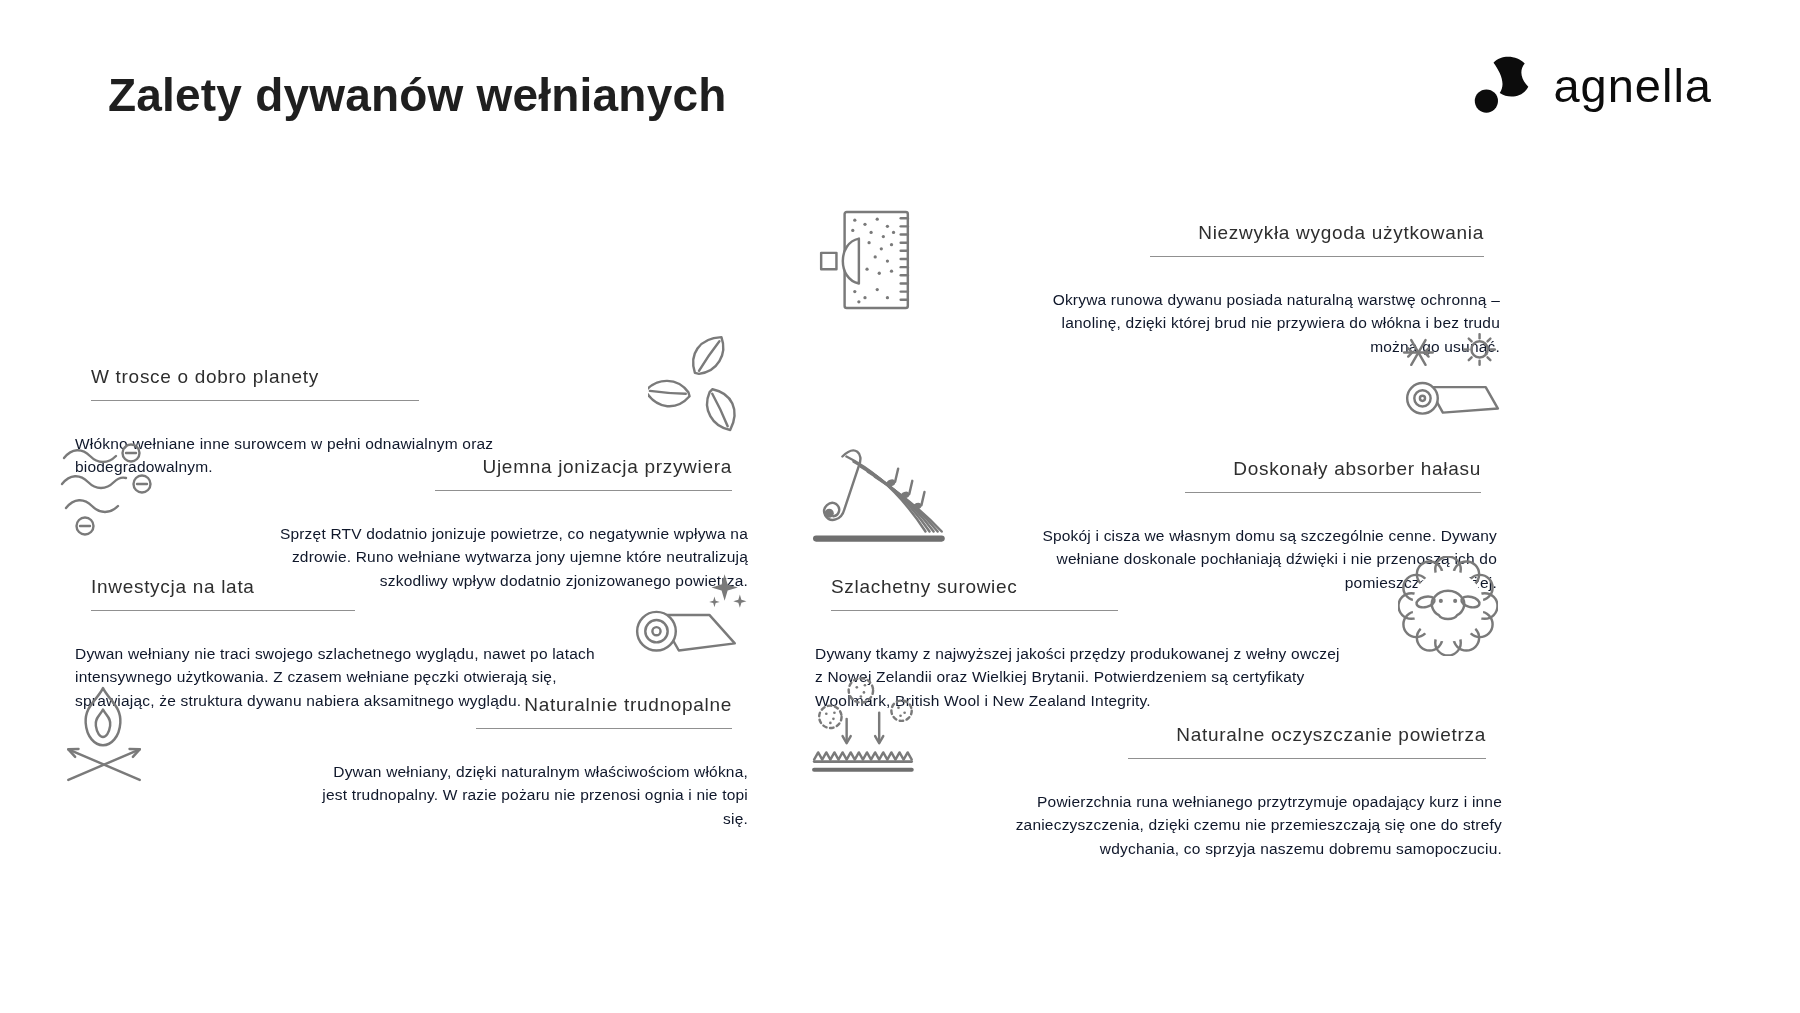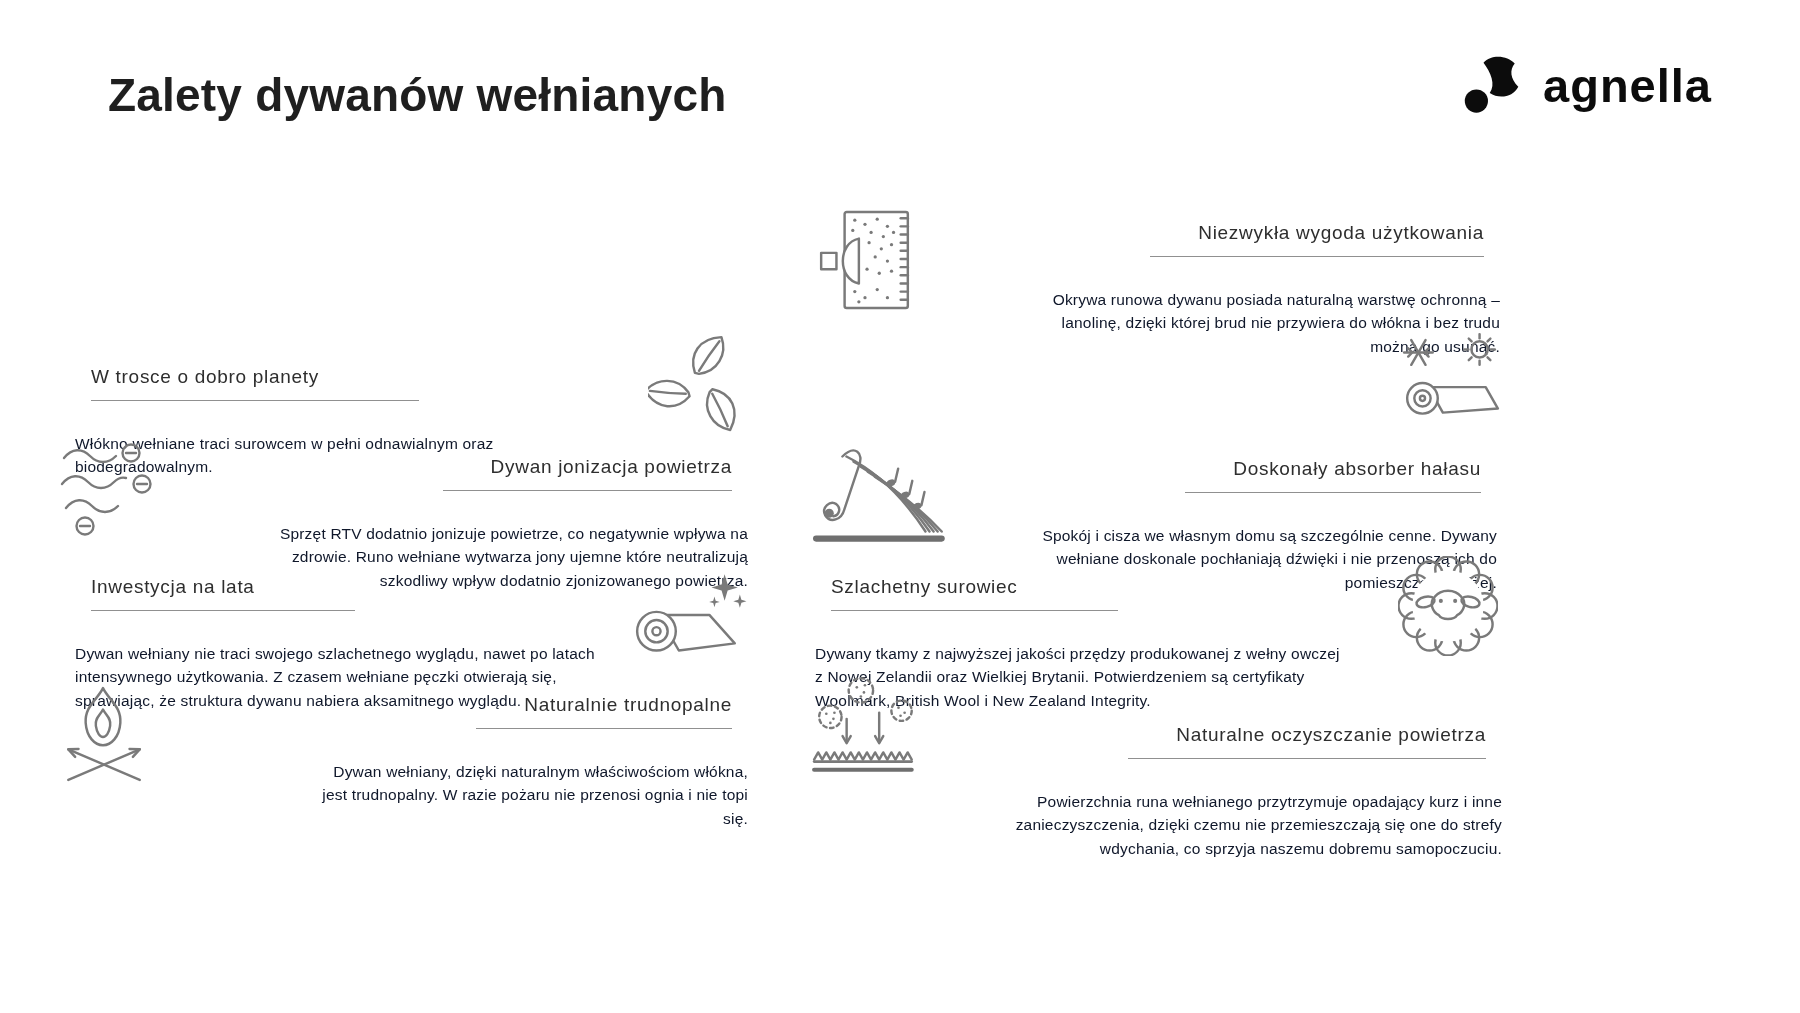--- a/index.html
+++ b/index.html
@@ -26,21 +26,21 @@
     position: absolute;
     right: 88px;
     top: 52px;
     display: flex;
     align-items: center;
     gap: 14px;
   }
   .brand-mark { width: 66px; height: 66px; }
   .brand-name {
     font-size: 47px;
-    font-weight: 700;
+    font-weight: 400;
     color: #0c0c0c;
     letter-spacing: 1px;
     line-height: 1;
   }
   .sec { position: absolute; }
   .sec-title {
     display: inline-block;
     margin: 16px;
     font-size: 19px;
     font-weight: 500;
@@ -78,37 +78,37 @@
       <svg viewBox="0 0 74 74">
         <circle cx="15" cy="55" r="13" fill="#0c0c0c"></circle>
         <path d="M23,12 C32,2 50,4 58,13 C52,20 53,30 62,39 C56,51 40,53 30,46 C37,36 31,23 23,12 Z" fill="#0c0c0c"></path>
       </svg>
     </span>
     <span class="brand-name">agnella</span>
   </div>
 
   <section class="sec left" style="left:75px; top:350px; width:440px;">
     <h2 class="sec-title">W trosce o dobro planety</h2>
-    <p class="sec-body">Włókno wełniane traci surowcem w pełni odnawialnym oraz biodegradowalnym.</p>
+    <p class="sec-body">Włókno wełniane inne surowcem w pełni odnawialnym oraz biodegradowalnym.</p>
   </section>
   <div class="icon" style="left:648px; top:330px; width:102px; height:102px;">
     <svg viewBox="0 0 100 100">
       <g class="ic-stroke">
         <g id="leaf1">
           <path d="M46,42 C40,24 50,8 72,7 C78,24 68,41 50,43 Z"></path>
           <path d="M50,40 C56,30 63,20 70,11"></path>
         </g>
         <use href="#leaf1" transform="rotate(120 50 55)"></use>
         <use href="#leaf1" transform="rotate(240 50 55)"></use>
       </g>
     </svg>
   </div>
 
   <section class="sec right" style="left:248px; top:440px; width:500px;">
-    <h2 class="sec-title">Dywan jonizacja powietrza</h2>
+    <h2 class="sec-title">Ujemna jonizacja przywiera</h2>
     <p class="sec-body">Sprzęt RTV dodatnio jonizuje powietrze, co negatywnie wpływa na zdrowie. Runo wełniane wytwarza jony ujemne które neutralizują szkodliwy wpływ dodatnio zjonizowanego powietrza.</p>
   </section>
   <div class="icon" style="left:58px; top:438px; width:100px; height:100px;">
     <svg viewBox="0 0 100 100">
       <g class="ic-stroke">
         <path d="M6,20 C14,10 24,10 32,18 C40,26 50,26 58,18"></path>
         <circle cx="73" cy="15" r="8.5"></circle>
           <line x1="68" y1="15" x2="78" y2="15"></line>
         <path d="M4,46 C12,36 22,36 30,44 C38,52 48,52 56,44 C60,40 64,39 68,40"></path>
         <circle cx="84" cy="46" r="8.5"></circle>

